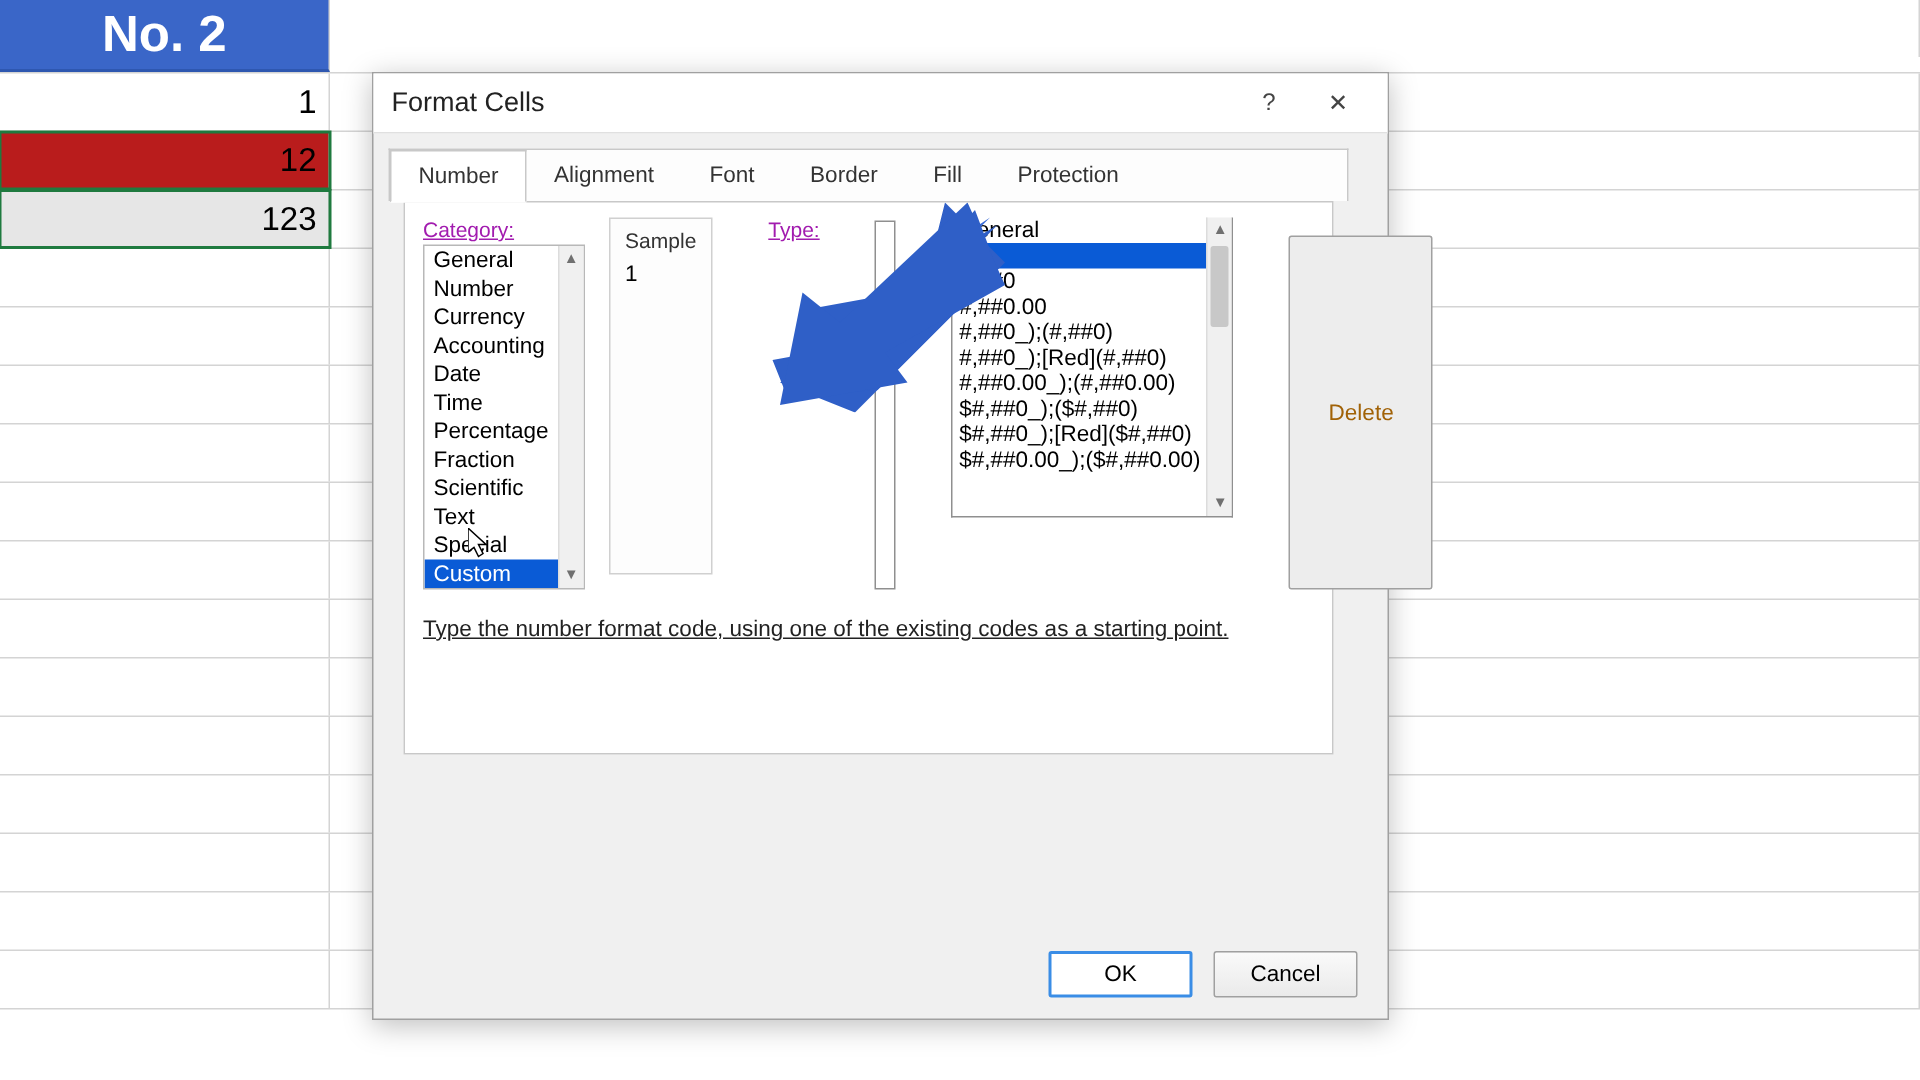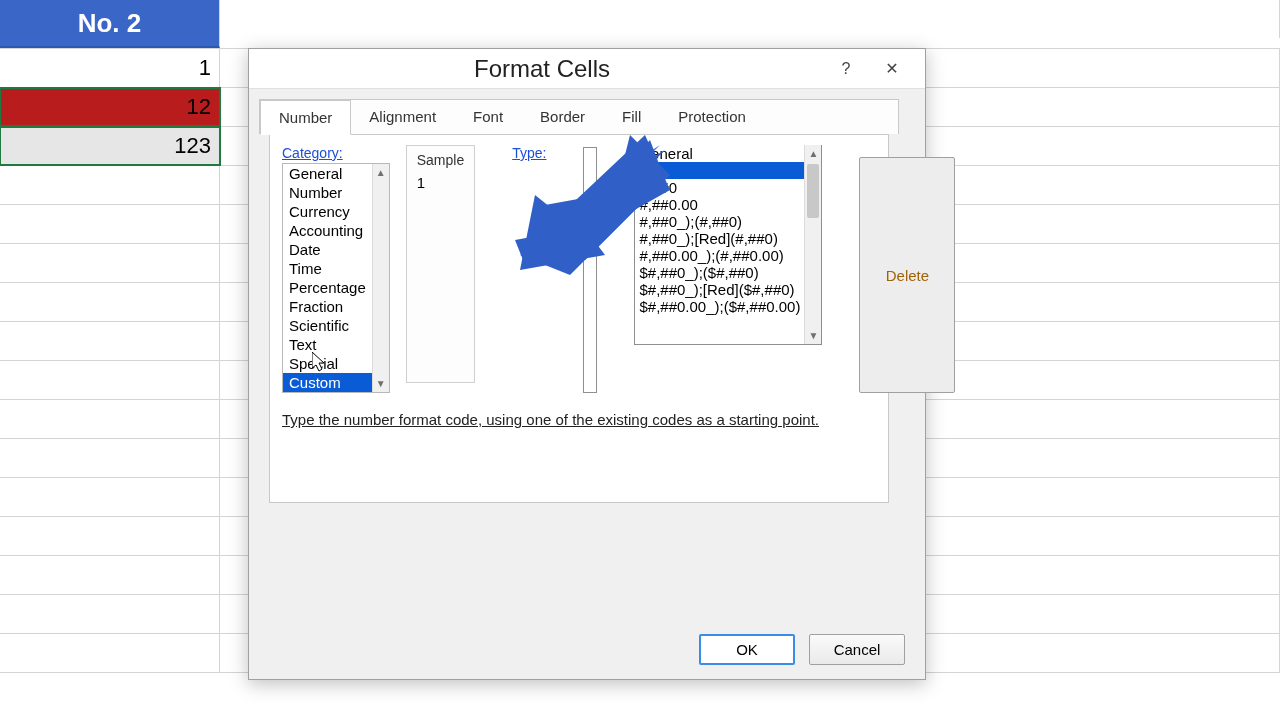--- a/index.html
+++ b/index.html
@@ -4,39 +4,39 @@
 <style>
   * { box-sizing: border-box; margin: 0; padding: 0; font-family: "Segoe UI", Tahoma, sans-serif; }
   body { background: #fff; width: 1280px; height: 720px; overflow: hidden; position: relative; }
 
   
   .sheet { position: absolute; top: 0; left: 0; right: 0; bottom: 0; }
   .sheet-row { display: flex; border-bottom: 1px solid #d4d4d4; }
   .sheet-cell { border-right: 1px solid #d4d4d4; height: 38px; display: flex; align-items: center; justify-content: flex-end; padding: 0 8px; font-size: 22px; }
   .sheet .colA { width: 220px; }
   .sheet .rest { flex: 1; }
-  .hdr { background: #3a66c8; color: #fff; font-weight: 600; justify-content: center; font-size: 26px; height: 48px; border-bottom: 2px solid #2e57b0;}
+  .hdr { background: #3a66c8; color: #fff; font-weight: 600; justify-content: center; font-size: 34px; height: 48px; border-bottom: 2px solid #2e57b0;}
   .sel-outline { outline: 2px solid #1f7a3f; outline-offset: -1px; background: #e6e6e6; }
 
   
   .dialog { position: absolute; left: 248px; top: 48px; width: 678px; height: 632px; background: #f0f0f0; border: 1px solid #a0a0a0; box-shadow: 0 4px 18px rgba(0,0,0,.25); display: flex; flex-direction: column; }
   .titlebar { display: flex; align-items: center; height: 40px; padding: 0 10px 0 12px; background: #fff; border-bottom: 1px solid #e0e0e0;}
-  .titlebar .title { flex: 1; font-size: 24px; color: #222; text-align: center; }
+  .titlebar .title { flex: 1; font-size: 18px; color: #222; }
   .titlebar .tbtn { width: 46px; height: 100%; display: flex; align-items: center; justify-content: center; color: #444; font-size: 16px; cursor: pointer; }
 
   .tabs-outer { padding: 10px 26px 0 10px; }
   .tabs { display: flex; border: 1px solid #c8c8c8; border-bottom: none; background: #fdfdfd; }
   .tab { padding: 8px 18px; font-size: 15px; color: #333; cursor: pointer; border-right: 1px solid transparent;}
   .tab.active { background: #fff; border: 1px solid #c8c8c8; border-bottom: 1px solid #fff; margin-bottom: -1px; position: relative; z-index: 2; }
 
   .panel { margin: 0 10px 10px 10px; padding: 10px 12px 14px 12px; border: 1px solid #c8c8c8; background: #fff; flex: 1; display: flex; flex-direction: column; position: relative; }
 
   .content { display: flex; gap: 16px; flex: 1; }
   .left { width: 190px; display: flex; flex-direction: column; }
-  .label { font-size: 14px; color: #1d4ed8; margin-bottom: 2px; }
+  .label { font-size: 14px; color: #a21caf; margin-bottom: 2px; }
   .label .ul { text-decoration: underline; }
   .listbox { flex: 1; border: 1px solid #b8b8b8; background: #fff; position: relative; display: flex; }
   .listbox .items { flex: 1; overflow: hidden; }
   .listbox .item { padding: 1px 6px; font-size: 15px; cursor: pointer; }
   .listbox .item.selected { background: #0a5bd6; color: #fff; }
   .sb { width: 17px; background: #f0f0f0; border-left: 1px solid #dcdcdc; display: flex; flex-direction: column; }
   .sb .arrow { height: 17px; display: flex; align-items: center; justify-content: center; color: #707070; font-size: 10px; cursor: pointer; }
   .sb .track { flex: 1; position: relative; }
   .sb .thumb { position: absolute; left: 2px; right: 2px; background: #c8c8c8; border-radius: 2px; }
 

